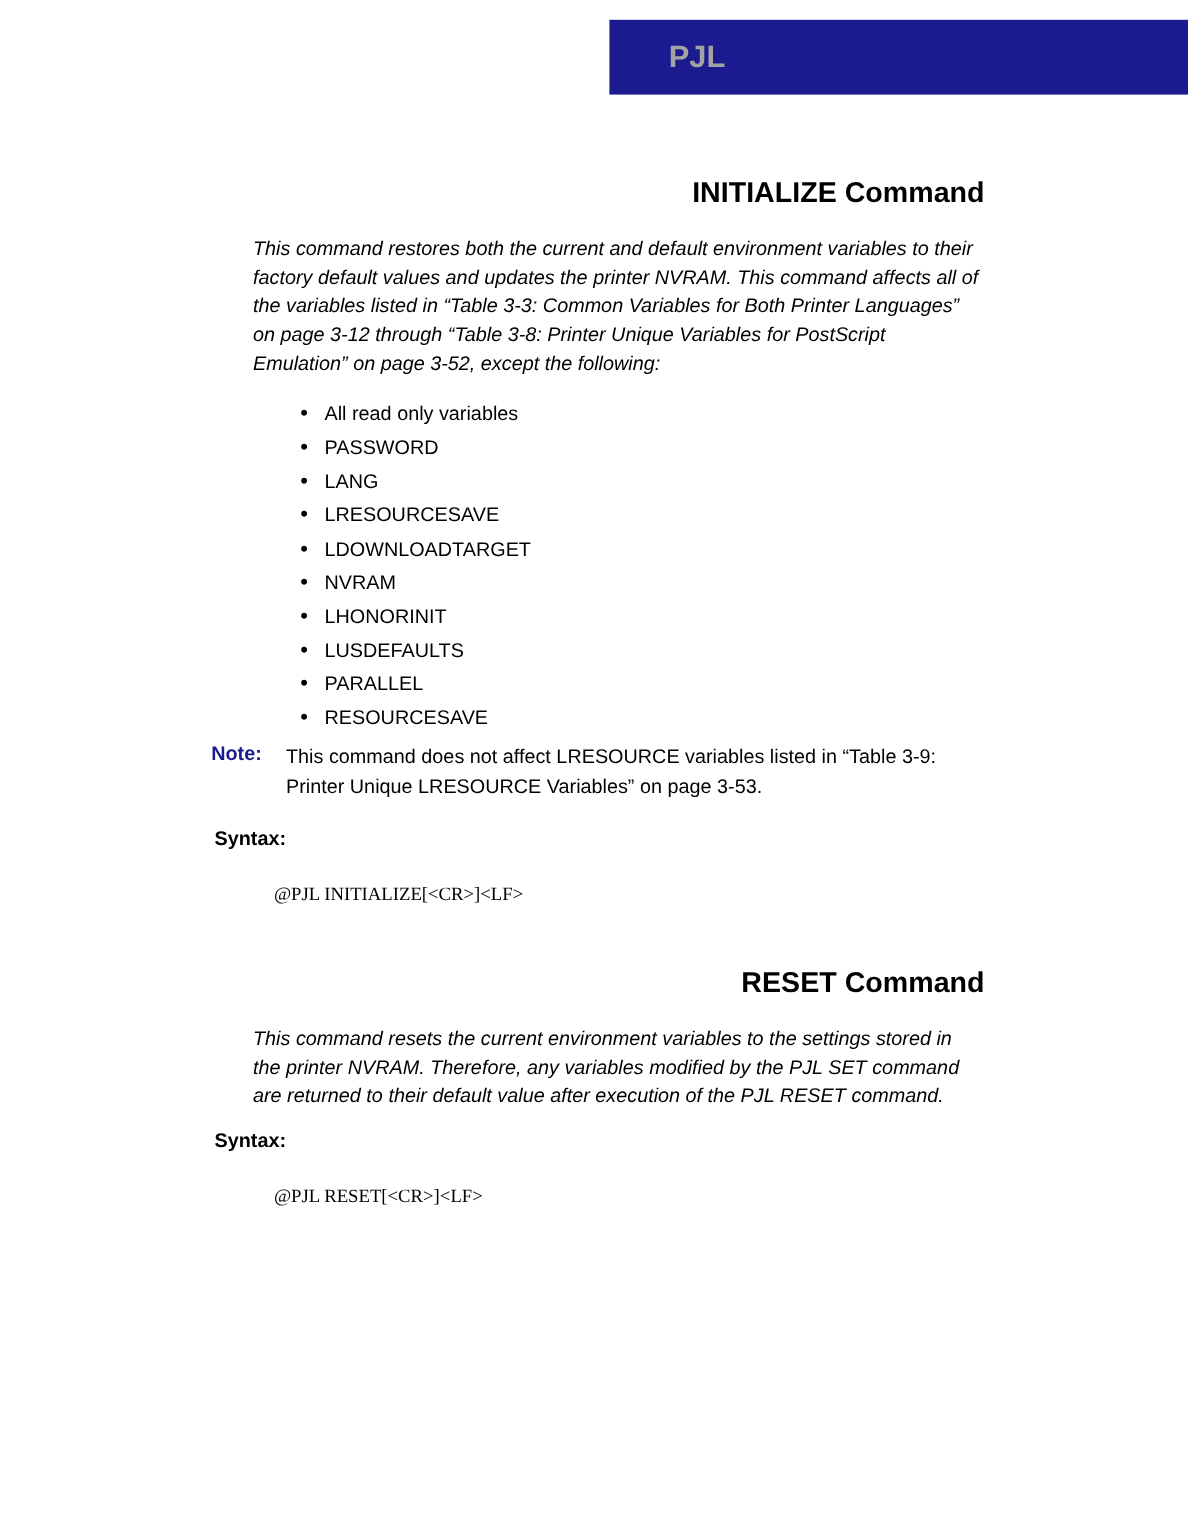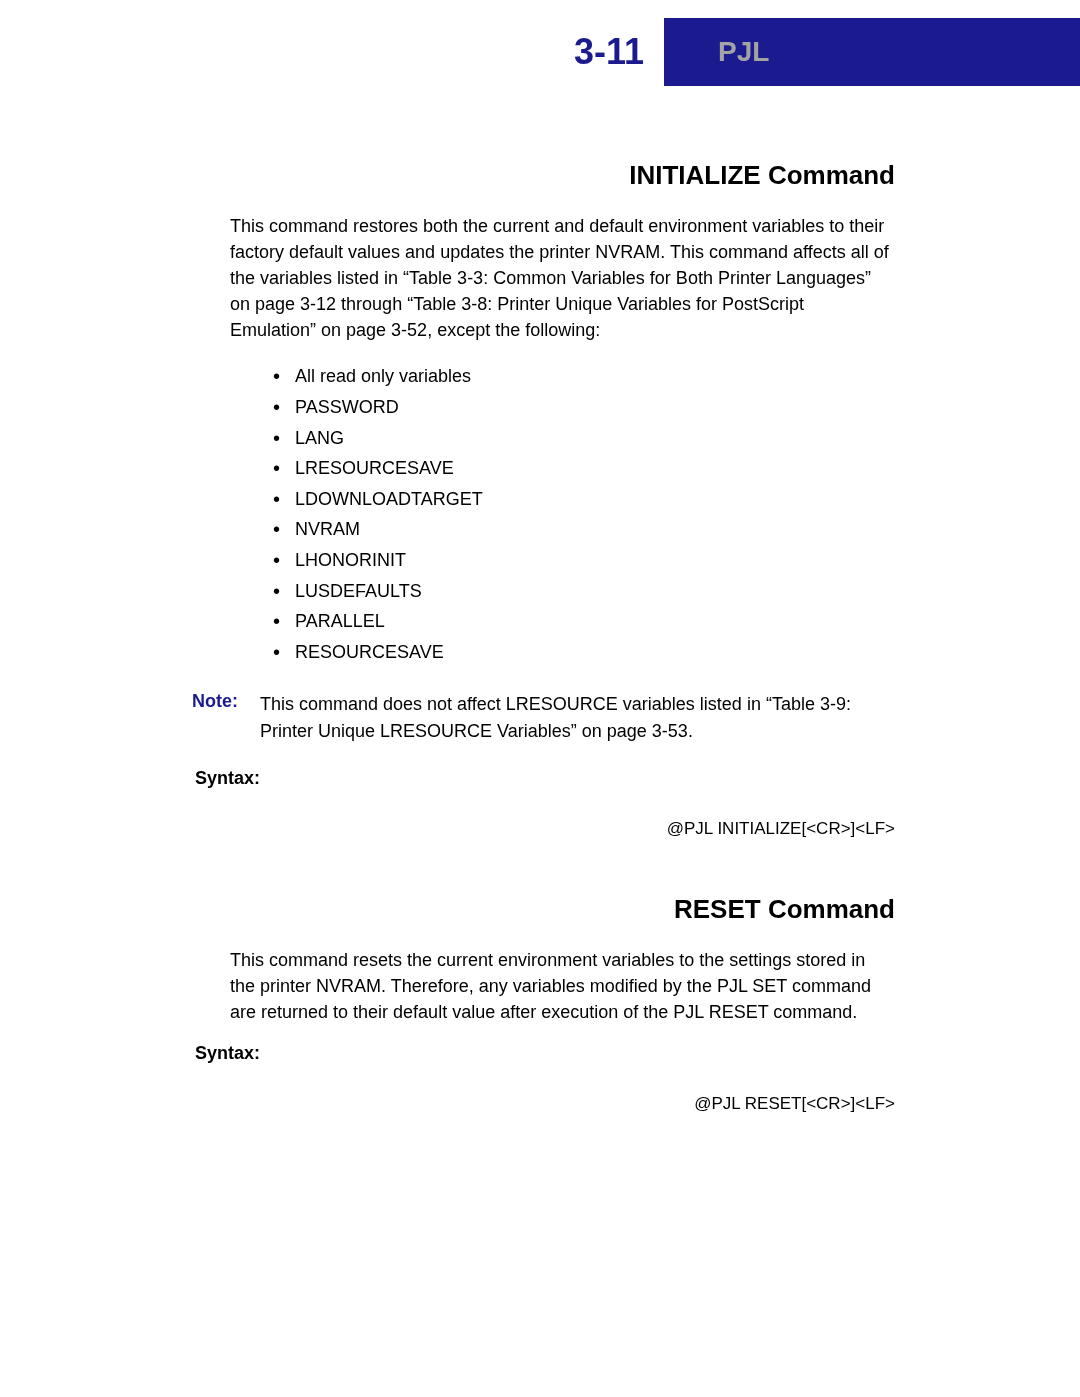--- a/index.html
+++ b/index.html
@@ -54,20 +54,21 @@
       margin-bottom: 22px;
       font-family: Arial, Helvetica, sans-serif;
       text-align: right;
     }
     .body-text {
       font-size: 18px;
       line-height: 1.45;
       margin-left: 35px;
       margin-bottom: 18px;
       font-family: Arial, Helvetica, sans-serif;
+      font-style: italic;
     }
     ul {
       list-style: none;
       margin-left: 78px;
     }
     ul li {
       font-size: 18px;
       line-height: 1.7;
       position: relative;
       padding-left: 22px;
@@ -76,21 +77,21 @@
     ul li::before {
       content: "•";
       position: absolute;
       left: 0;
       top: -2px;
       font-size: 20px;
     }
     .note-row {
       display: flex;
       margin-left: -3px;
-      margin-top: 24px;
+      margin-top: 8px;
       margin-bottom: 24px;
     }
     .note-label {
       font-size: 18px;
       font-weight: bold;
       color: #1b1b8f;
       width: 68px;
       flex-shrink: 0;
       font-family: Arial, Helvetica, sans-serif;
     }
@@ -100,37 +101,33 @@
       font-family: Arial, Helvetica, sans-serif;
     }
     .syntax-label {
       font-size: 18px;
       font-weight: bold;
       margin-bottom: 30px;
       margin-top: 14px;
       font-family: Liberation Sans, sans-serif;
     }
     .code {
-      font-family: Liberation Sans, sans-serif;
+      font-family: Liberation Serif, serif;
       font-size: 17px;
-      margin-left: 25px;
+      margin-left: 54px;
       margin-bottom: 50px;
-      text-align: right;
     }
     .section2 {
       margin-top: 55px;
     }
   </style>
 </head>
 <body>
 
 <div class="header-bar">
-  <div class="page-num-box">
-    <span class="page-num">3-11</span>
-  </div>
   <span class="chapter-label">PJL</span>
 </div>
 
 <div class="content">
 
   <h2>INITIALIZE Command</h2>
 
   <p class="body-text">This command restores both the current and default environment variables to their factory default values and updates the printer NVRAM. This command affects all of the variables listed in “Table 3-3: Common Variables for Both Printer Languages” on page 3-12 through “Table 3-8: Printer Unique Variables for PostScript Emulation” on page 3-52, except the following:</p>
 
   <ul>

